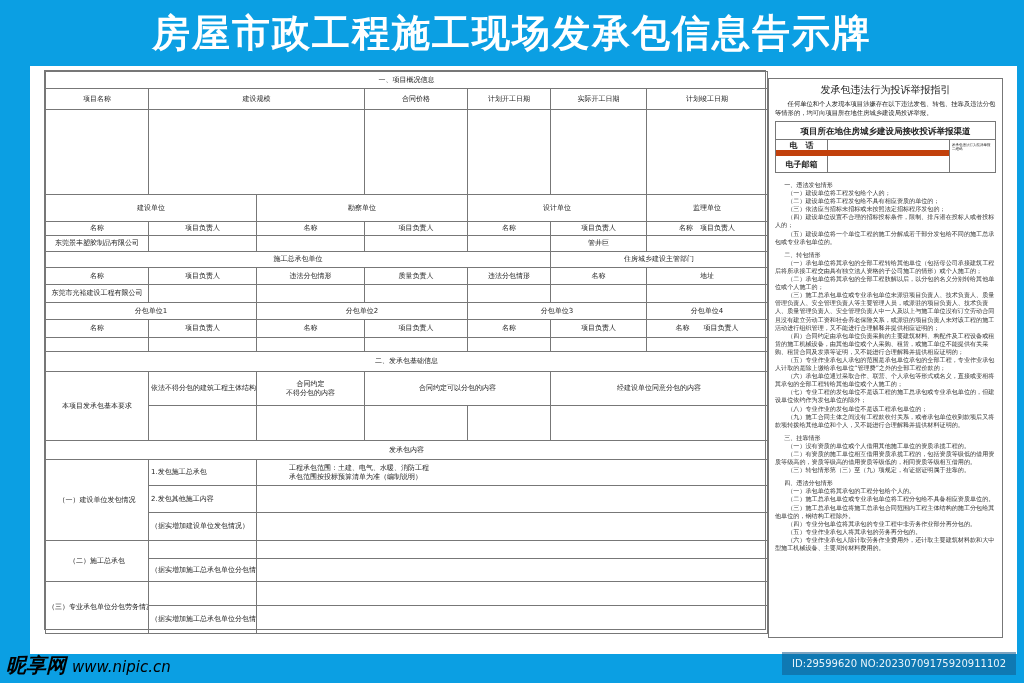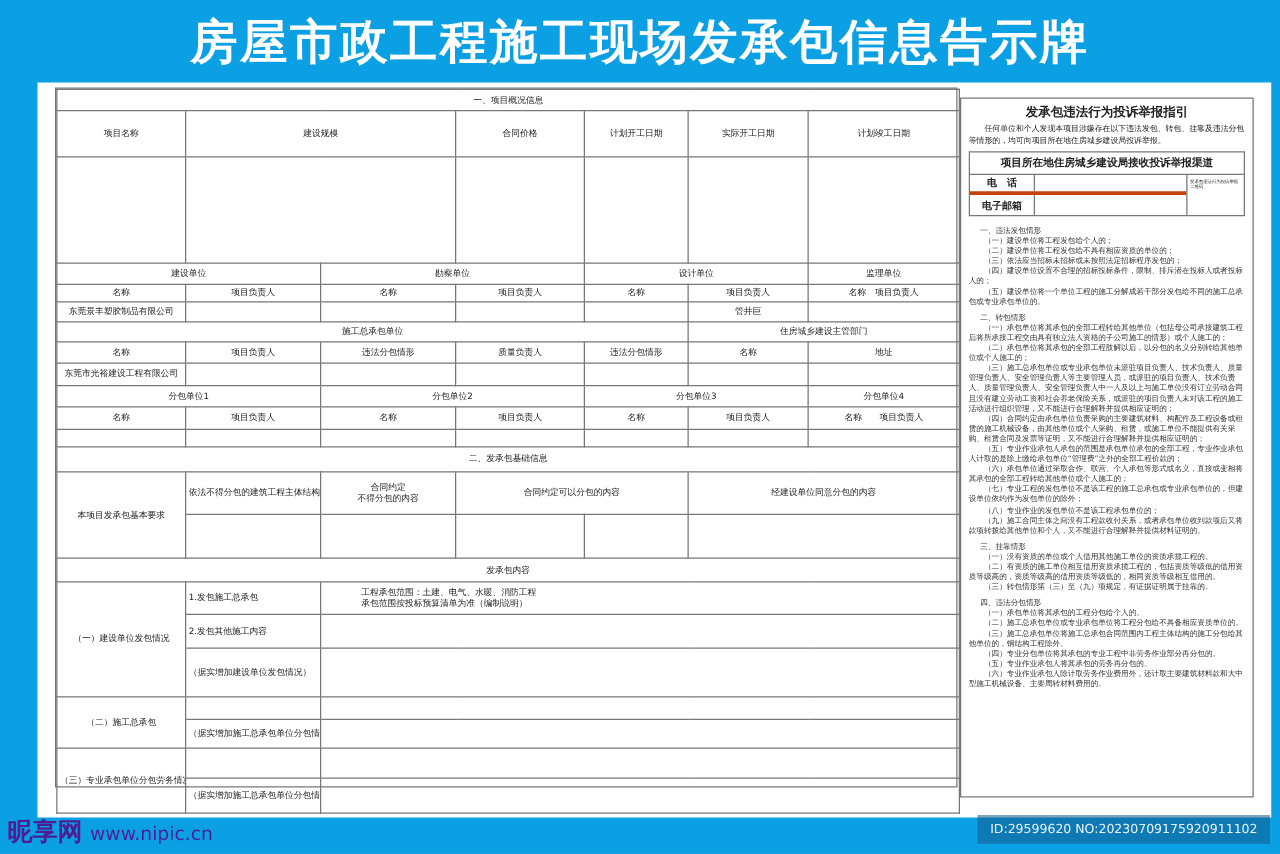--- a/index.html
+++ b/index.html
@@ -4,35 +4,35 @@
 <style>
   *{box-sizing:border-box;margin:0;padding:0;}
   html,body{width:1024px;height:683px;overflow:hidden;background:#0b9fe3;font-family:"DejaVu Sans","Liberation Sans",sans-serif;color:#222;}
   .title{position:absolute;left:0;top:0;width:1024px;height:66px;display:flex;align-items:center;justify-content:center;color:#fff;font-size:38px;font-weight:bold;letter-spacing:2px;}
   .board{position:absolute;left:30px;top:66px;width:987px;height:588px;background:#fff;}
   .left{position:absolute;left:14px;top:4px;width:722px;height:560px;border:1.5px solid #777;}
   table{border-collapse:collapse;width:100%;table-layout:fixed;}
   td{border:1px solid #777;font-size:7px;text-align:center;vertical-align:middle;padding:0 2px;line-height:1.25;overflow:hidden;white-space:nowrap;}
   td.l{text-align:left;}
   .right{position:absolute;left:738px;top:12px;width:235px;height:560px;border:1.5px solid #777;padding:4px 6px;}
-  .rt{font-size:10px;font-weight:bold;text-align:center;margin-bottom:3px;}
+  .rt{font-size:10px;font-weight:normal;text-align:center;margin-bottom:3px;}
   .intro{font-size:6.3px;line-height:1.35;text-indent:2em;margin-bottom:4px;}
   .ch{border:1px solid #777;margin-bottom:8px;}
   .chh{font-size:8.5px;font-weight:bold;text-align:center;border-bottom:1px solid #777;height:18px;line-height:18px;}
   .chb{display:flex;}
   .chl{width:173px;}
-  .chrow{display:flex;border-bottom:3px solid #c2410c;}
+  .chrow{display:flex;border-bottom:6px solid #c2410c;}
   .chrow:last-child{border-bottom:none;text-align:right;}
   .chk{width:52px;border-right:1px solid #777;font-size:8px;font-weight:bold;display:flex;align-items:center;justify-content:center;}
   .chv{flex:1;}
   .qr{flex:1;border-left:1px solid #777;font-size:3.5px;padding:3px 2px;}
   .rules{font-size:6.1px;line-height:1.33;color:#333;}
   .rules p{text-indent:2em;}
   .rules p.h{text-indent:1.5em;margin-top:5px;}
-  .wm{position:absolute;left:6px;top:652px;color:#4c1d95;font-size:20px;font-weight:bold;}
+  .wm{position:absolute;left:6px;top:652px;color:#000000;font-size:20px;font-weight:bold;font-style:italic;}
   .wm span{font-size:15px;font-weight:normal;margin-left:6px;}
   .id{position:absolute;right:8px;top:652px;background:rgba(20,90,140,.55);color:#e8f4fb;font-size:10px;padding:6px 10px;}
 </style>
 </head>
 <body>
 
 <div class="title">房屋市政工程施工现场发承包信息告示牌</div>
 
 <div class="board">
   <div class="left">
@@ -43,37 +43,37 @@
           <col style="width:108px">
           <col style="width:103px">
           <col style="width:83px">
           <col style="width:96px">
           <col style="width:121px">
         </colgroup>
       <tbody>
           <tr style="height:17px">
             <td colspan="7">一、项目概况信息</td>
           </tr>
-      <tr style="height:37px">
+      <tr style="height:21px">
         <td>项目名称</td>
         <td colspan="2">建设规模</td>
         <td>合同价格</td>
         <td>计划开工日期</td>
         <td>实际开工日期</td>
         <td>计划竣工日期</td>
       </tr>
       <tr style="height:85px">
             <td></td>
             <td colspan="2"></td>
             <td></td>
             <td></td>
             <td></td>
             <td></td>
           </tr>
-      <tr style="height:17px">
+      <tr style="height:27px">
         <td colspan="2">建设单位</td>
         <td colspan="2">勘察单位</td>
         <td colspan="2">设计单位</td>
         <td>监理单位</td>
       </tr>
       <tr style="height:14px">
         <td>名称</td>
         <td>项目负责人</td>
         <td>名称</td>
         <td>项目负责人</td>
@@ -162,21 +162,21 @@
         <td class="l">1.发包施工总承包</td>
         <td colspan="5" class="l" style="padding-left:32px">
               <div>工程承包范围：土建、电气、水暖、消防工程</div>
               <div>承包范围按投标预算清单为准（编制说明）</div>
             </td>
       </tr>
       <tr style="height:27px">
             <td class="l">2.发包其他施工内容</td>
             <td colspan="5"></td>
           </tr>
-      <tr style="height:39px">
+      <tr style="height:28px">
             <td class="l">（据实增加建设单位发包情况）</td>
             <td colspan="5"></td>
           </tr>
       <tr style="height:18px">
             <td rowspan="2">（二）施工总承包</td>
             <td></td>
             <td colspan="5"></td>
           </tr>
       <tr style="height:23px">
             <td class="l">（据实增加施工总承包单位分包情况）</td>

